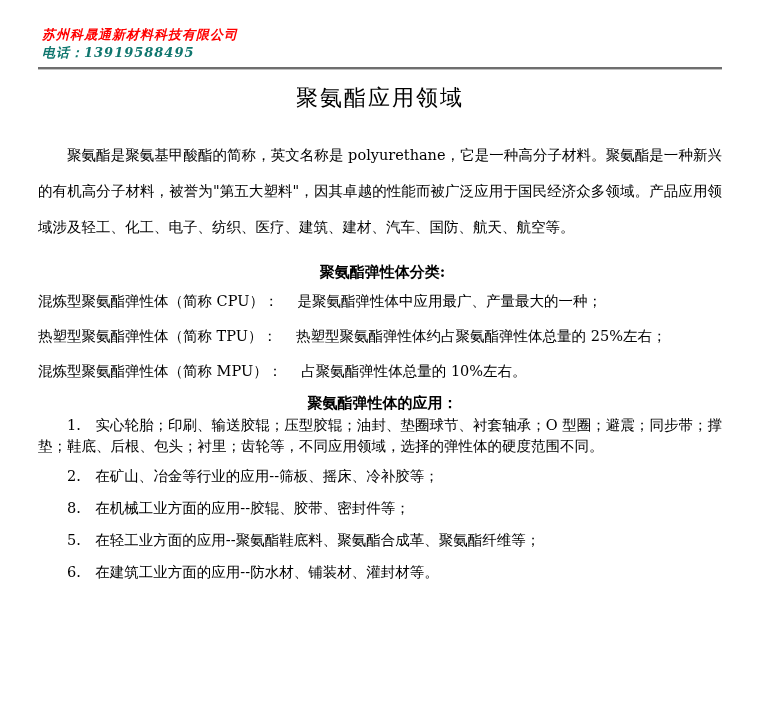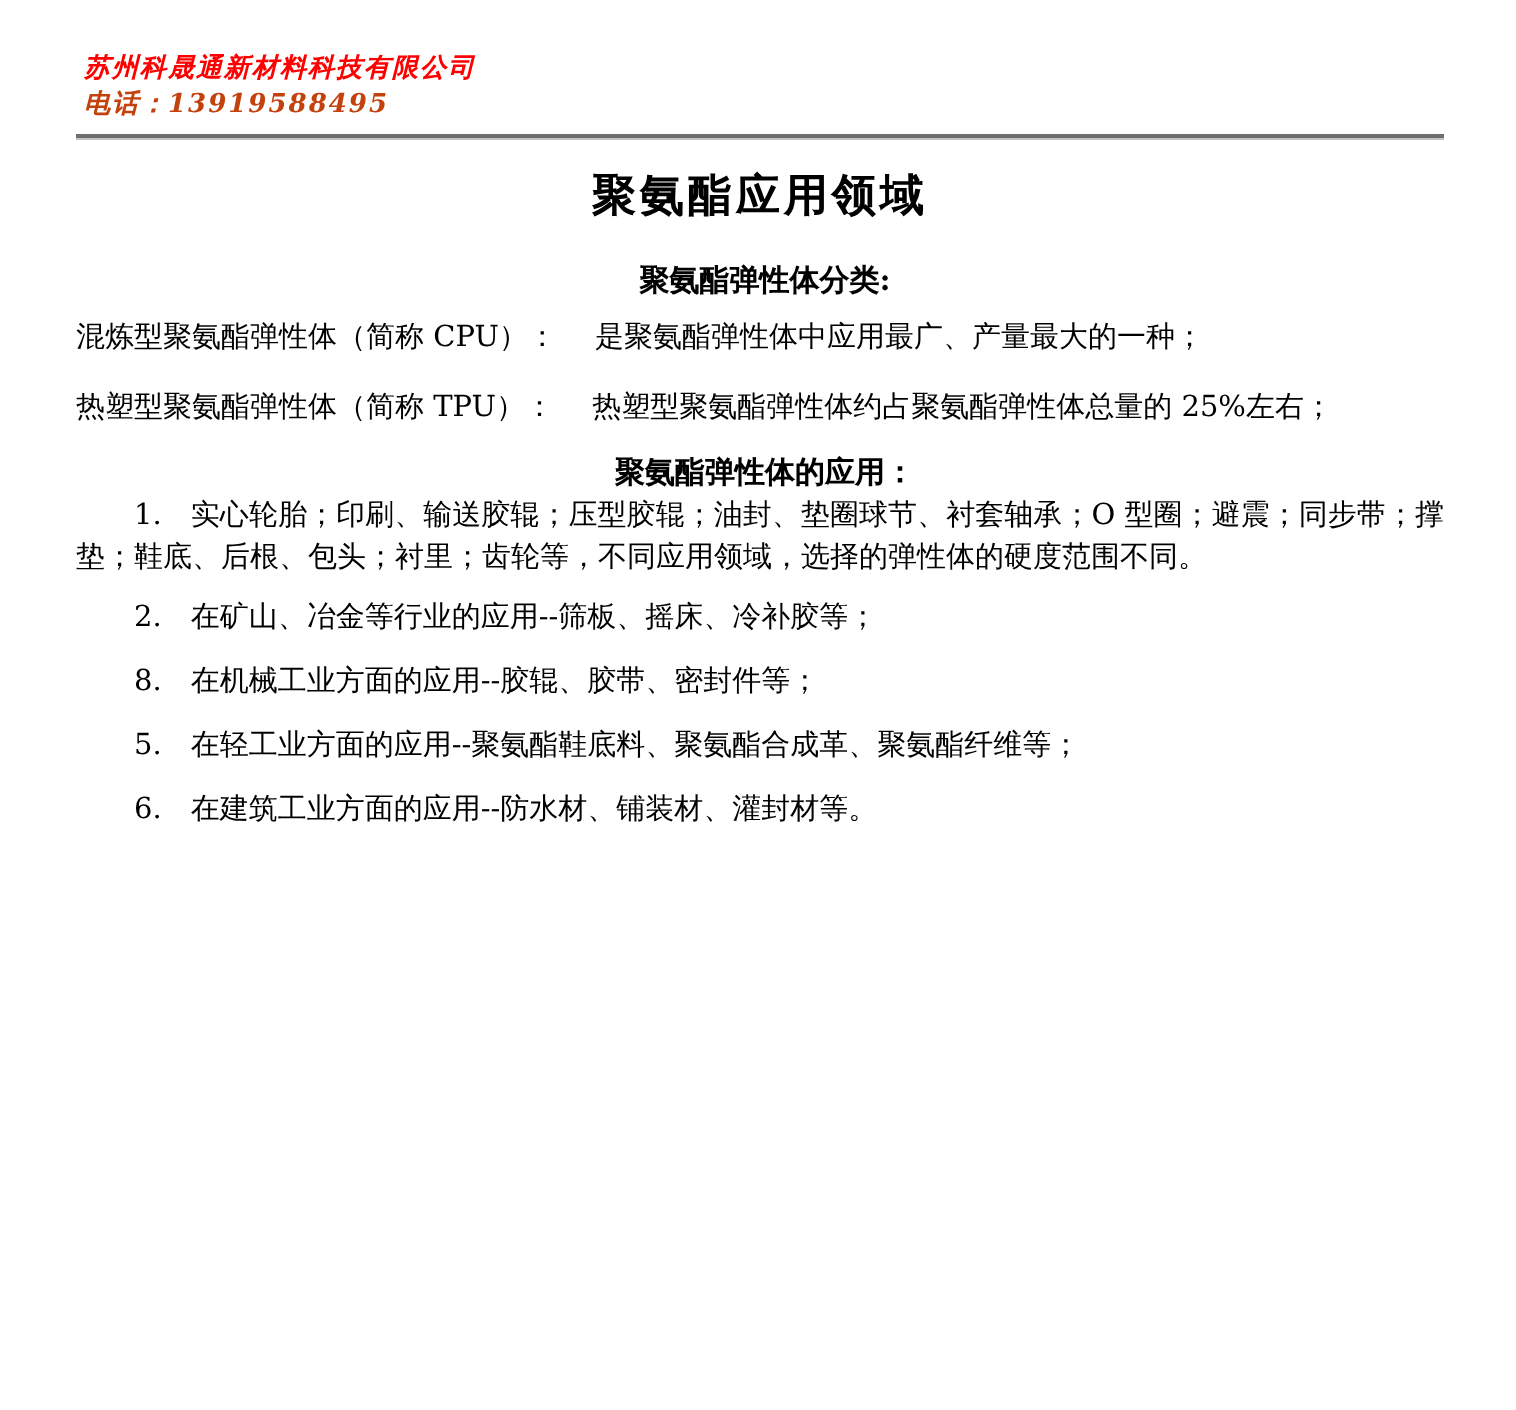--- a/index.html
+++ b/index.html
@@ -16,38 +16,38 @@
   .letterhead{padding-left:4px;}
   .company-name{
     color:#ff0000;
     font-style:italic;
     font-weight:bold;
     font-size:13px;
     line-height:18px;
     letter-spacing:1px;
   }
   .phone-line{
-    color:#c2410c;
+    color:#0f766e;
     font-style:italic;
     font-weight:bold;
     font-size:13px;
     line-height:18px;
     letter-spacing:1px;
   }
   .head-rule{
     margin-top:5px;
     height:0;
     border-top:2px solid #6e6e6e;
     border-bottom:1px solid #c2c2c2;
   }
   .doc-title{
     margin-top:13px;
     text-align:center;
     font-size:22px;
-    font-weight:bold;
+    font-weight:normal;
     line-height:30px;
     letter-spacing:2px;
   }
   .intro{
     margin-top:24px;
     font-size:14.5px;
     line-height:36px;
     text-align:justify;
     text-indent:2em;
   }
@@ -81,26 +81,28 @@
 
   <div class="letterhead">
     <div class="company-name">苏州科晟通新材料科技有限公司</div>
     <div class="phone-line">电话：13919588495</div>
   </div>
 
   <div class="head-rule"></div>
 
   <h1 class="doc-title">聚氨酯应用领域</h1>
 
+  <p class="intro">聚氨酯是聚氨基甲酸酯的简称，英文名称是 polyurethane，它是一种高分子材料。聚氨酯是一种新兴的有机高分子材料，被誉为"第五大塑料"，因其卓越的性能而被广泛应用于国民经济众多领域。产品应用领域涉及轻工、化工、电子、纺织、医疗、建筑、建材、汽车、国防、航天、航空等。</p>
 
   <div class="sec-heading">聚氨酯弹性体分类:</div>
 
   <div class="class-list">
     <p>混炼型聚氨酯弹性体（简称 CPU）：　 是聚氨酯弹性体中应用最广、产量最大的一种；</p>
     <p>热塑型聚氨酯弹性体（简称 TPU）：　 热塑型聚氨酯弹性体约占聚氨酯弹性体总量的 25%左右；</p>
+    <p>混炼型聚氨酯弹性体（简称 MPU）：　 占聚氨酯弹性体总量的 10%左右。</p>
   </div>
 
   <div class="sec-heading">聚氨酯弹性体的应用：</div>
 
   <div class="app-list">
     <p class="multi">1.　实心轮胎；印刷、输送胶辊；压型胶辊；油封、垫圈球节、衬套轴承；O 型圈；避震；同步带；撑垫；鞋底、后根、包头；衬里；齿轮等，不同应用领域，选择的弹性体的硬度范围不同。</p>
     <p class="single">2.　在矿山、冶金等行业的应用--筛板、摇床、冷补胶等；</p>
     <p class="single">8.　在机械工业方面的应用--胶辊、胶带、密封件等；</p>
     <p class="single">5.　在轻工业方面的应用--聚氨酯鞋底料、聚氨酯合成革、聚氨酯纤维等；</p>
     <p class="single">6.　在建筑工业方面的应用--防水材、铺装材、灌封材等。</p>

